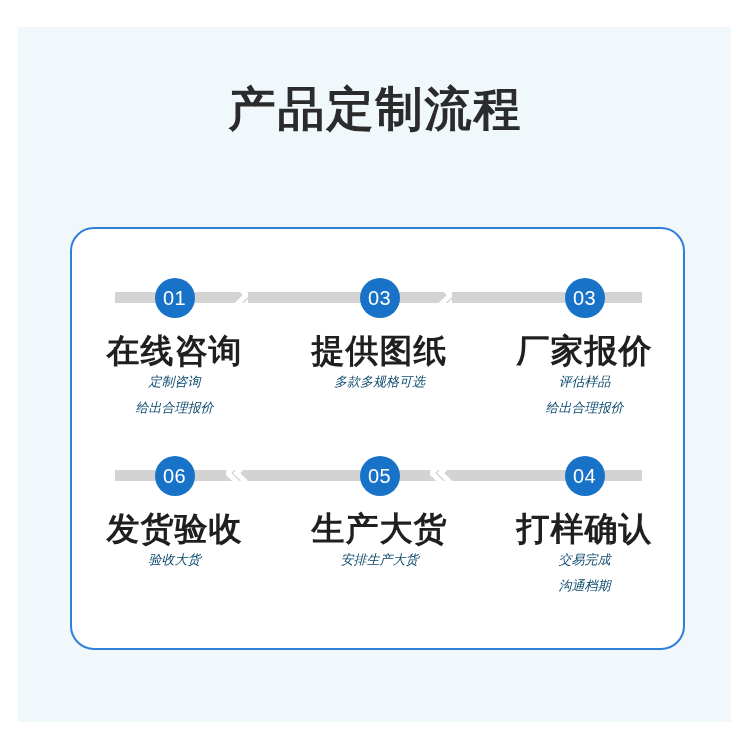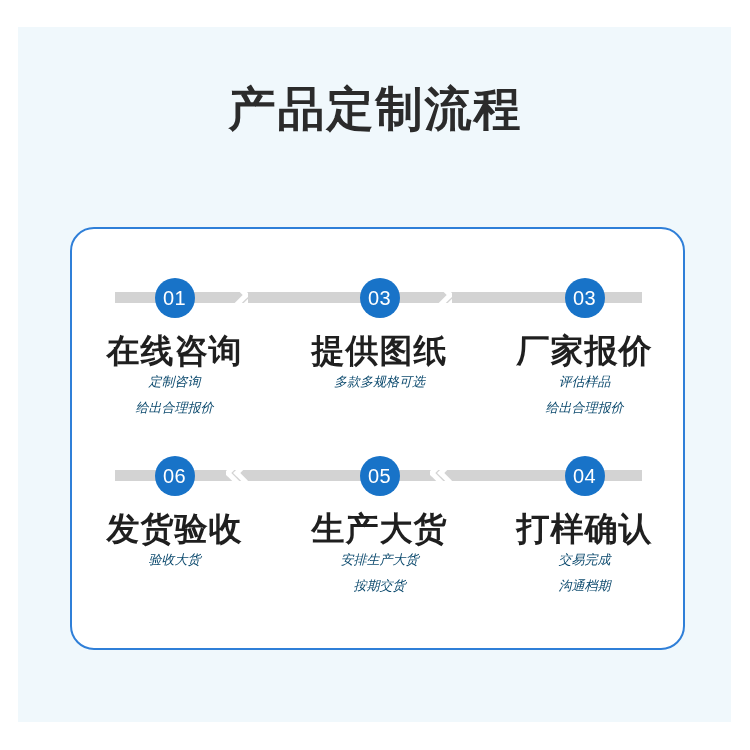--- a/index.html
+++ b/index.html
@@ -213,21 +213,20 @@
         <div class="step-desc">
           <span class="desc-line">验收大货</span>
         </div>
       </div>
 
       <div class="step col-1">
         <div class="step-badge">05</div>
         <div class="step-name">生产大货</div>
         <div class="step-desc">
           <span class="desc-line">安排生产大货</span>
-          <span class="desc-line">按期交货</span>
         </div>
       </div>
 
       <div class="step col-2">
         <div class="step-badge">04</div>
         <div class="step-name">打样确认</div>
         <div class="step-desc">
           <span class="desc-line">交易完成</span>
           <span class="desc-line">沟通档期</span>
         </div>

